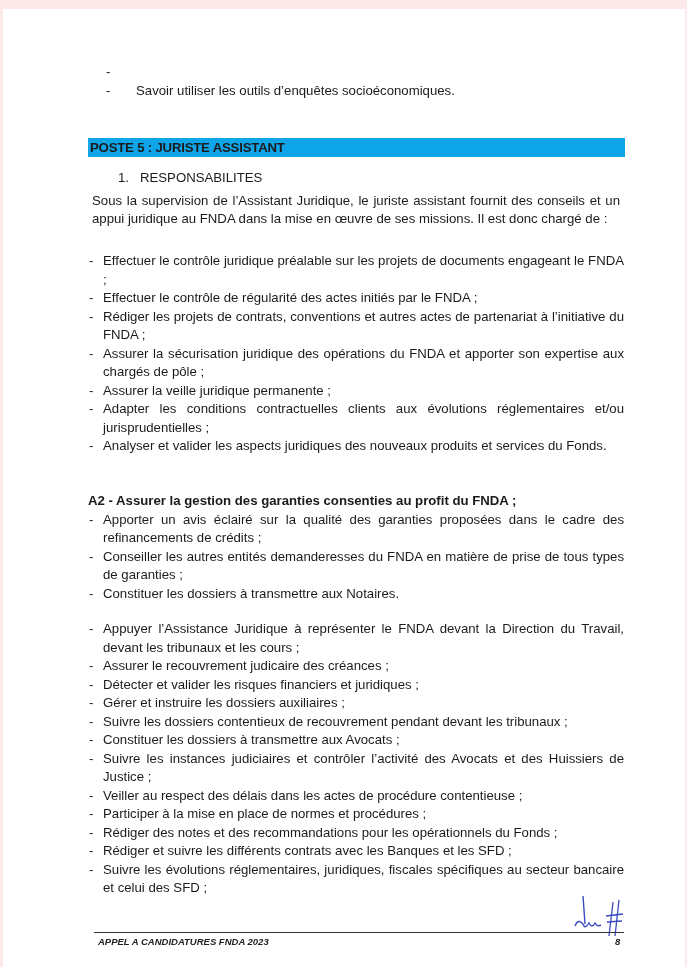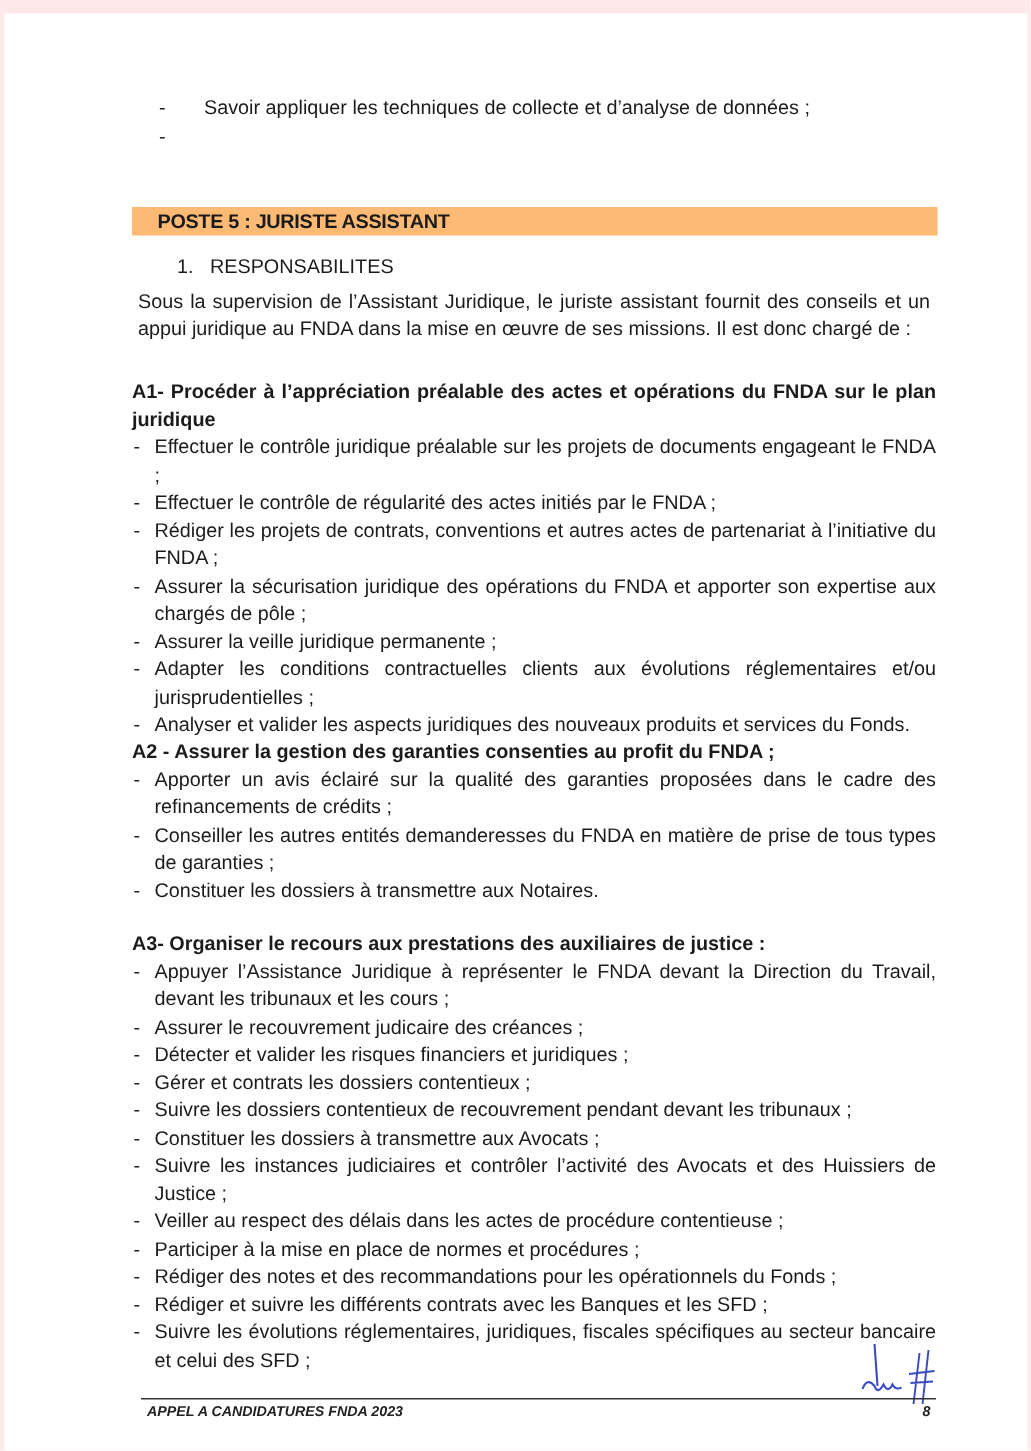--- a/index.html
+++ b/index.html
@@ -16,23 +16,23 @@
   }
   .content {
     position: absolute; left: 85px; top: 0; width: 536px;
     font-size: 13.2px; line-height: 18.5px;
   }
   .top-bullets { position: absolute; top: 54px; left: 16px; width: 520px; }
   .top-bullets .li { display: flex; }
   .top-bullets .dash { width: 30px; flex: none; padding-left: 2px; }
   .section-bar {
     position: absolute; left: 0; top: 129px; width: 537px; height: 19px;
-    background: #fdba74;
+    background: #0ea5e9;
     font-weight: bold; font-size: 13.2px; line-height: 19px;
-    padding-left: 17px; box-sizing: border-box;
+    padding-left: 2px; box-sizing: border-box;
     letter-spacing: -0.2px;
   }
   .block { position: absolute; left: 0; width: 536px; }
   .h-num { font-weight: normal; padding-left: 30px; }
   .h-num span.n { display: inline-block; width: 22px; }
   p { margin: 4px; text-align: justify; }
   .sub { font-weight: bold; text-align: justify; }
   ul.dash-list { list-style: none; margin: 0; padding: 0; }
   ul.dash-list li { display: flex; text-align: justify; }
   ul.dash-list li .d { width: 14px; flex: none; padding-left: 1px; }
@@ -53,38 +53,37 @@
 </style>
 </head>
 <body>
 
 <div class="page">
   <div class="content">
 
     <div class="top-bullets">
       <div class="li">
         <span class="dash">-</span>
-        <span>Savoir appliquer les techniques de collecte et d’analyse de données ;</span>
       </div>
       <div class="li">
         <span class="dash">-</span>
+        <span>Savoir utiliser les outils d’enquêtes socioéconomiques.</span>
       </div>
     </div>
 
     <div class="section-bar">POSTE 5 : JURISTE ASSISTANT</div>
 
     <div class="block" style="top:160px;">
       <div class="h-num">
         <span class="n">1.</span><span>RESPONSABILITES</span>
       </div>
       <p>Sous la supervision de l’Assistant Juridique, le juriste assistant fournit des conseils et un appui juridique au FNDA dans la mise en œuvre de ses missions. Il est donc chargé de :</p>
     </div>
 
     <div class="block" style="top:243px;">
-      <div class="sub">A1- Procéder à l’appréciation préalable des actes et opérations du FNDA sur le plan juridique</div>
       <ul class="dash-list" id="a1-list">
           <li>
             <span class="d">-</span>
             <span class="t">Effectuer le contrôle juridique préalable sur les projets de documents engageant le FNDA ;</span>
           </li>
           <li>
             <span class="d">-</span>
             <span class="t">Effectuer le contrôle de régularité des actes initiés par le FNDA ;</span>
           </li>
           <li>
@@ -122,37 +121,36 @@
             <span class="t">Conseiller les autres entités demanderesses du FNDA en matière de prise de tous types de garanties ;</span>
           </li>
           <li>
             <span class="d">-</span>
             <span class="t">Constituer les dossiers à transmettre aux Notaires.</span>
           </li>
         </ul>
     </div>
 
     <div class="block" style="top:611px;">
-      <div class="sub">A3- Organiser le recours aux prestations des auxiliaires de justice :</div>
       <ul class="dash-list" id="a3-list">
           <li>
             <span class="d">-</span>
             <span class="t">Appuyer l’Assistance Juridique à représenter le FNDA devant la Direction du Travail, devant les tribunaux et les cours ;</span>
           </li>
           <li>
             <span class="d">-</span>
             <span class="t">Assurer le recouvrement judicaire des créances ;</span>
           </li>
           <li>
             <span class="d">-</span>
             <span class="t">Détecter et valider les risques financiers et juridiques ;</span>
           </li>
           <li>
             <span class="d">-</span>
-            <span class="t">Gérer et contrats les dossiers contentieux ;</span>
+            <span class="t">Gérer et instruire les dossiers auxiliaires ;</span>
           </li>
           <li>
             <span class="d">-</span>
             <span class="t">Suivre les dossiers contentieux de recouvrement pendant devant les tribunaux ;</span>
           </li>
           <li>
             <span class="d">-</span>
             <span class="t">Constituer les dossiers à transmettre aux Avocats ;</span>
           </li>
           <li>

